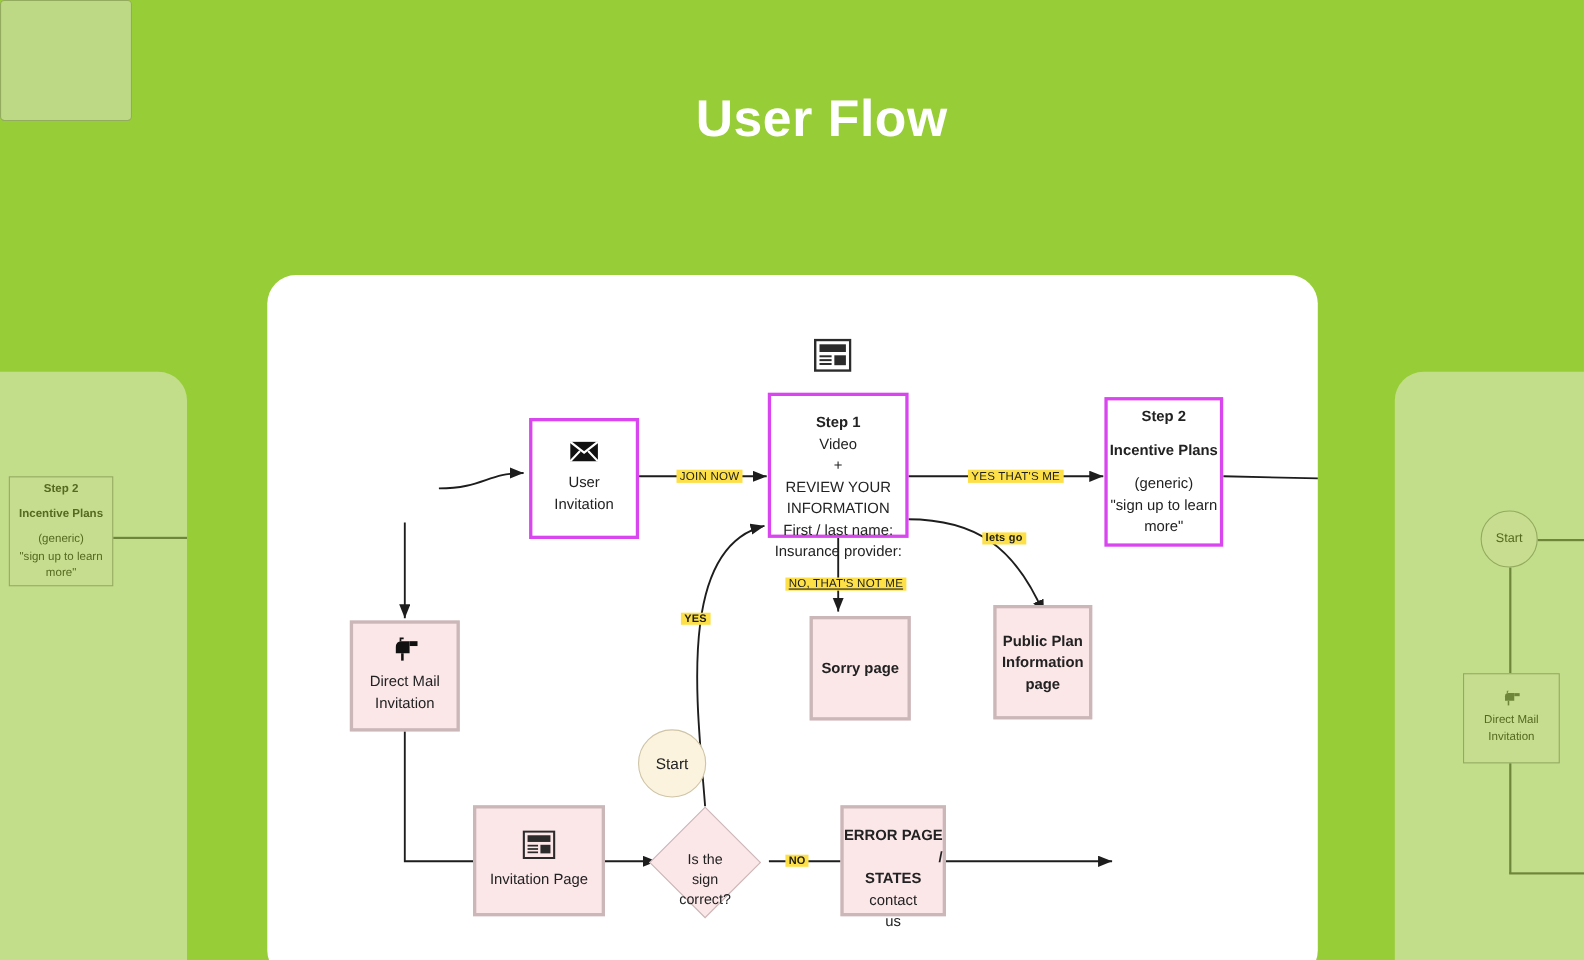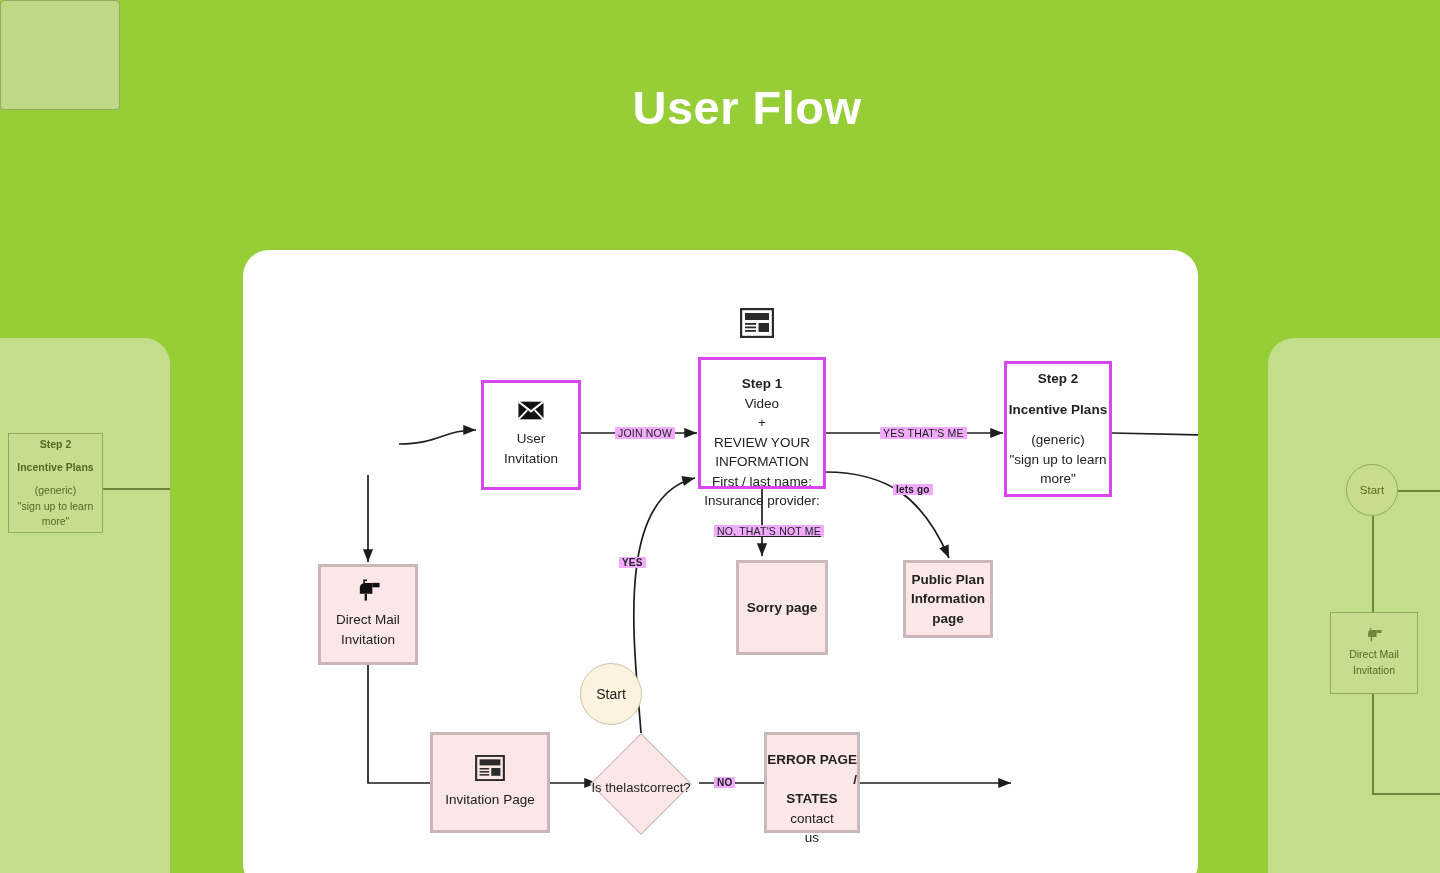--- a/index.html
+++ b/index.html
@@ -119,21 +119,21 @@
   }
 
   
   .icon { display:block; margin-bottom: 9px; }
 
   
   .edge-label {
     position: absolute;
     font-size: 10.5px;
     color: #1d1d1d;
-    background: #f0abfc;
+    background: #fde047;
     padding: 0 3px;
     white-space: nowrap;
     letter-spacing: 0.2px;
   }
   .edge-label.small { font-size: 10px; font-weight: bold; }
 
   svg.edges {
     position: absolute;
     left: 0; top: 0;
     width: 955px; height: 640px;
@@ -281,34 +281,34 @@
         <rect x="5" y="18.5" width="11" height="1.8" fill="#2b2b2b"></rect>
         <rect x="5" y="22" width="11" height="1.8" fill="#2b2b2b"></rect>
         <rect x="18.5" y="15" width="10.5" height="9" fill="#2b2b2b"></rect>
       </svg>
       <span class="line">Invitation Page</span>
     </div>
 
     <div style="position:absolute; left:347px; top:483px; width:102px; height:102px;">
       <div style="position:absolute; left:15px; top:15px; width:72px; height:72px;
                   background:#fbe6e8; border:1px solid #cbb6b8; transform:rotate(45deg);"></div>
-      <div style="position:absolute; left:0; top:4px; width:102px; height:102px;
-                  display:flex; flex-direction:row; align-items:center; justify-content:center;
+      <div style="position:absolute; left:0; top:16px; width:102px; height:102px;
+                  display:flex; flex-direction:column; align-items:center; justify-content:center;
                   font-size:13px; line-height:1.45; color:#222; text-align:right;">
         <span>Is the</span>
-        <span>last</span>
+        <span>sign</span>
         <span>correct?</span>
       </div>
     </div>
 
     <div class="node pink" style="left:473px; top:310px; width:92px; height:95px;margin-left:20px;">
       <span class="b">Sorry page</span>
     </div>
 
-    <div class="node pink" style="left:660px; top:310px; width:90px; height:78px;">
+    <div class="node pink" style="left:660px; top:300px; width:90px; height:104px;">
       <span class="b">Public Plan</span>
       <span class="b">Information</span>
       <span class="b">page</span>
     </div>
 
     <div class="node pink" style="left:521px; top:482px; width:96px; height:101px; justify-content:flex-start; padding-top:15px;">
       <span class="b">ERROR PAGE /</span>
       <span class="b">STATES</span>
       <span class="spacer"></span>
       <span class="line">contact</span>

